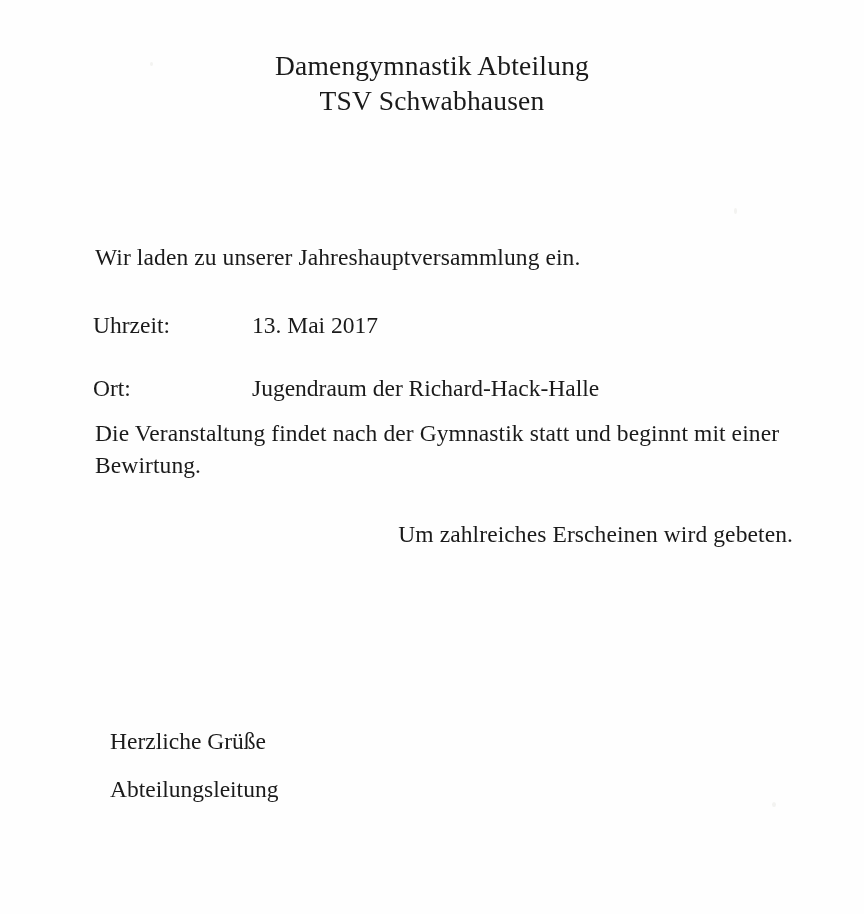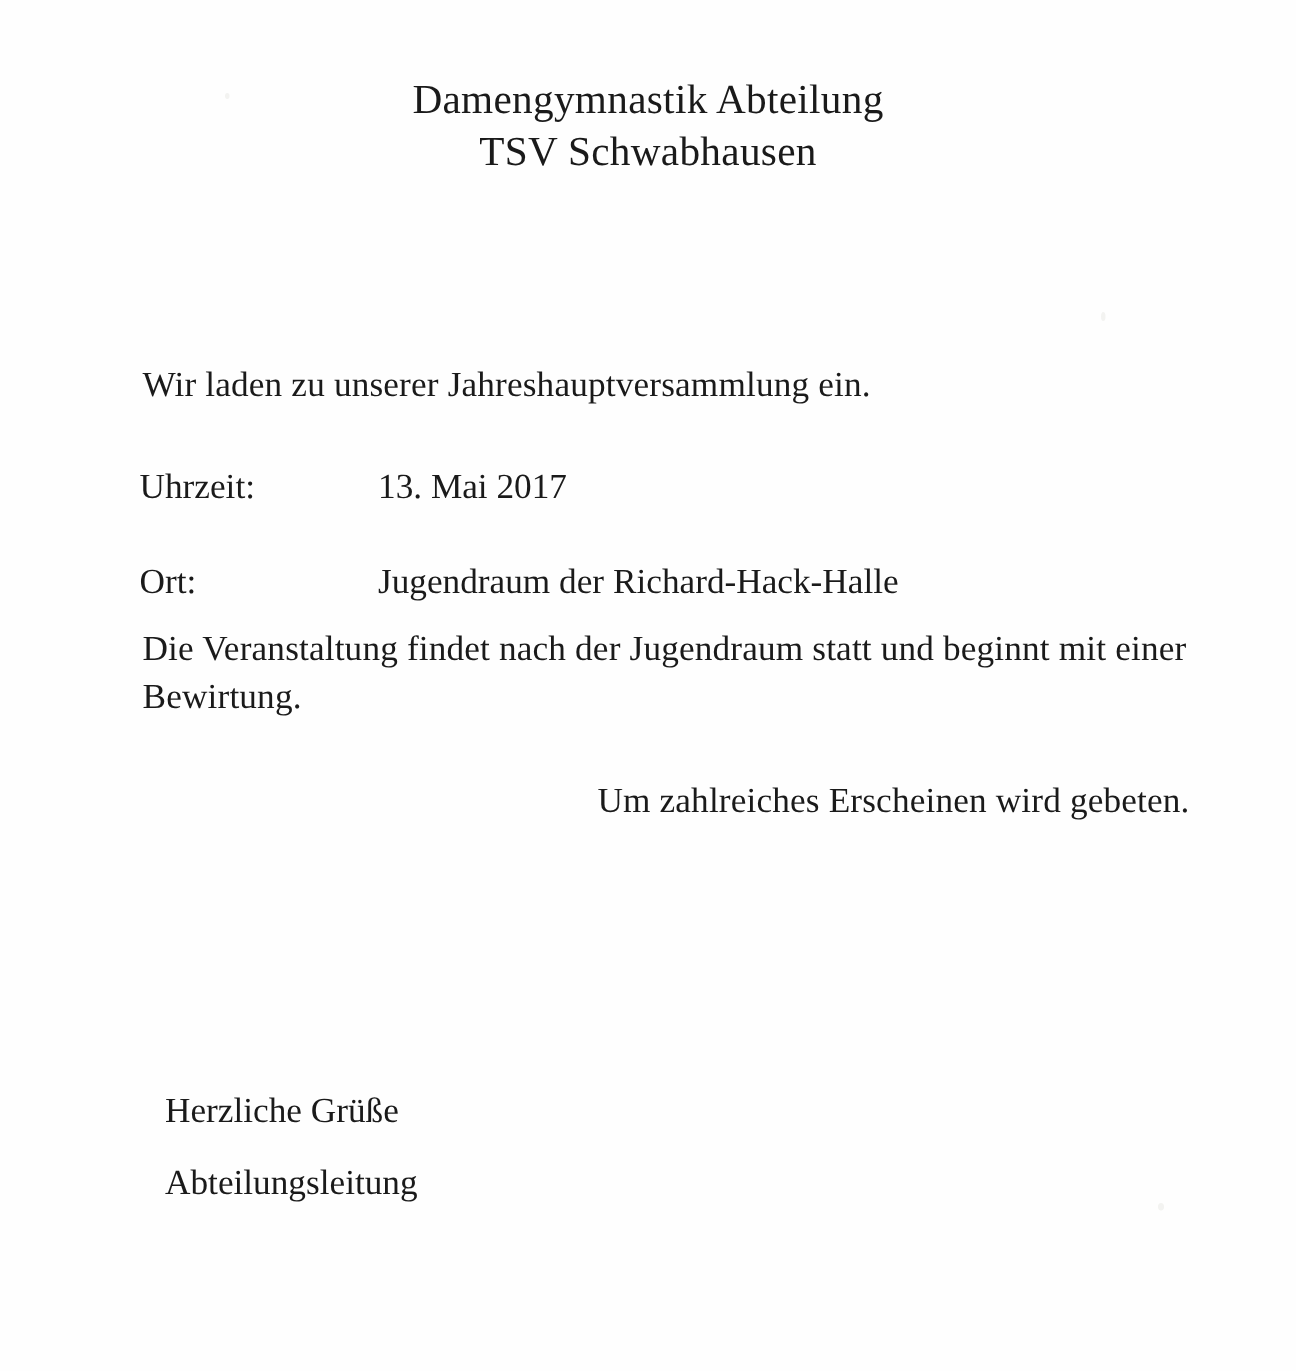--- a/index.html
+++ b/index.html
@@ -125,21 +125,21 @@
       <span class="lbl">Uhrzeit:</span>
       <span class="val">13. Mai 2017</span>
     </div>
 
 
     <div class="detail-row" id="row-ort">
       <span class="lbl">Ort:</span>
       <span class="val">Jugendraum der Richard-Hack-Halle</span>
     </div>
 
-    <p id="notice-para" class="para">Die Veranstaltung findet nach der Jugendraum statt und beginnt mit einer Bewirtung.</p>
+    <p id="notice-para" class="para">Die Veranstaltung findet nach der Gymnastik statt und beginnt mit einer Bewirtung.</p>
 
     <p id="request-line" class="para">Um zahlreiches Erscheinen wird gebeten.</p>
 
   </div>
 
   <div id="closing-block">
     <span class="cl">Herzliche Grüße</span>
     <span class="cl" id="signature-line">Abteilungsleitung</span>
   </div>
 

